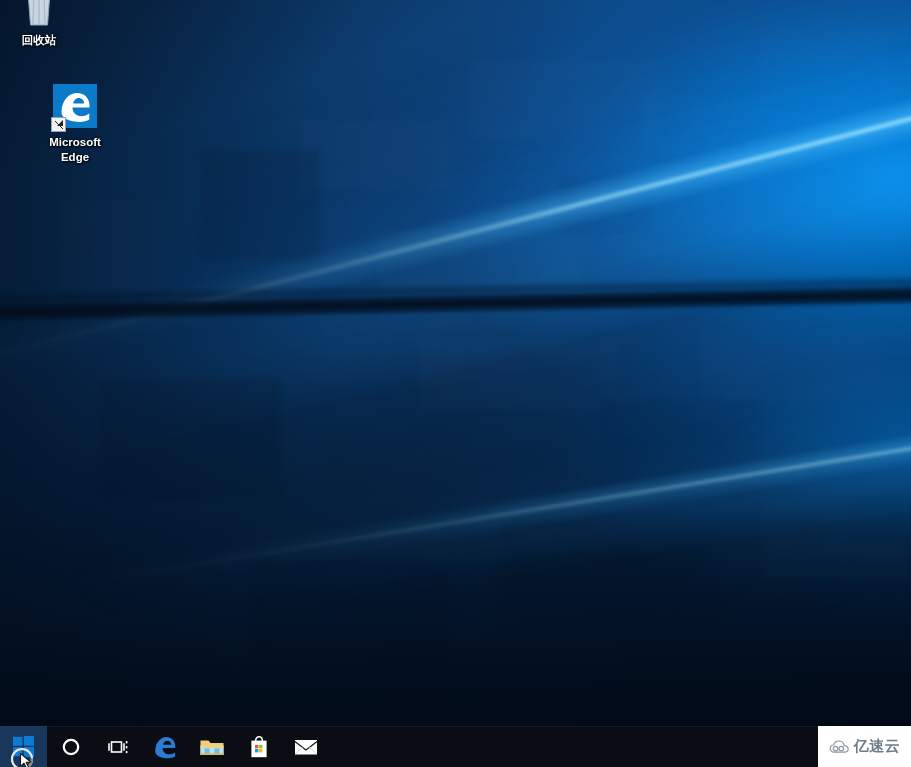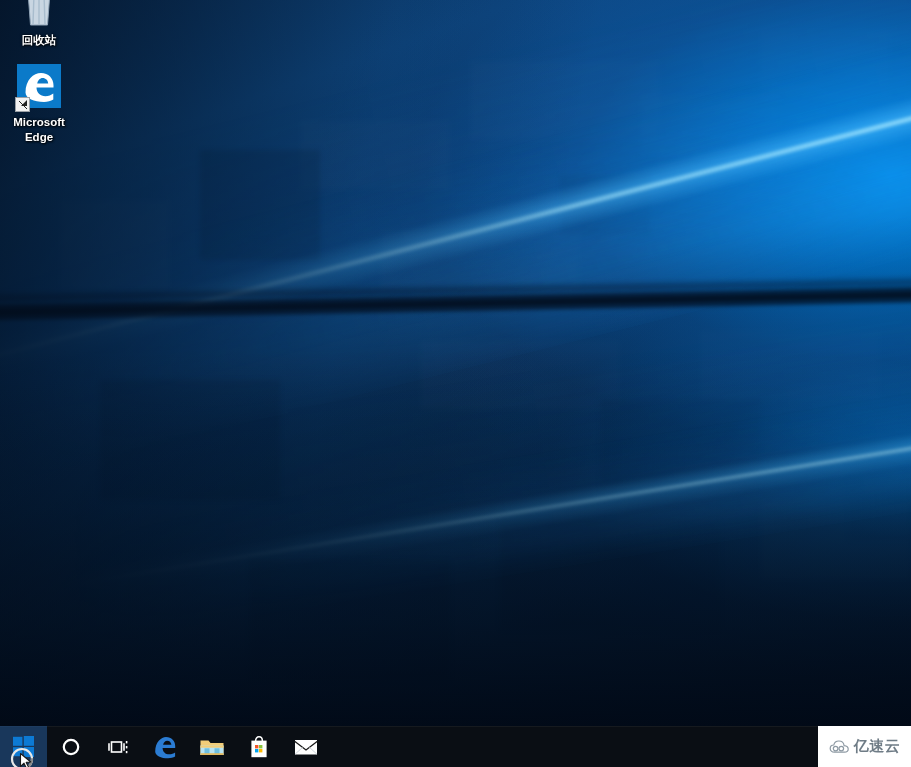--- a/index.html
+++ b/index.html
@@ -207,21 +207,21 @@
     user-select: none;
   }
   .desk-icon .glyph {
     width: 48px; height: 48px;
     margin: 0 auto 3px auto;
     position: relative;
   }
   .desk-icon .lbl { display:block; }
 
   #icon-recycle { left: 1px; top: -18px; }
-  #icon-edge    { left: 1px; top: 64px; }
+  #icon-edge    { left: 1px; top: 84px; padding-left: 36px; }
 
   
   .shortcut-badge {
     position: absolute;
     left: 0; bottom: 0;
     width: 15px; height: 15px;
     background: #f2f2f2;
     border: 1px solid #9aa0a6;
     box-sizing: border-box;
   }

